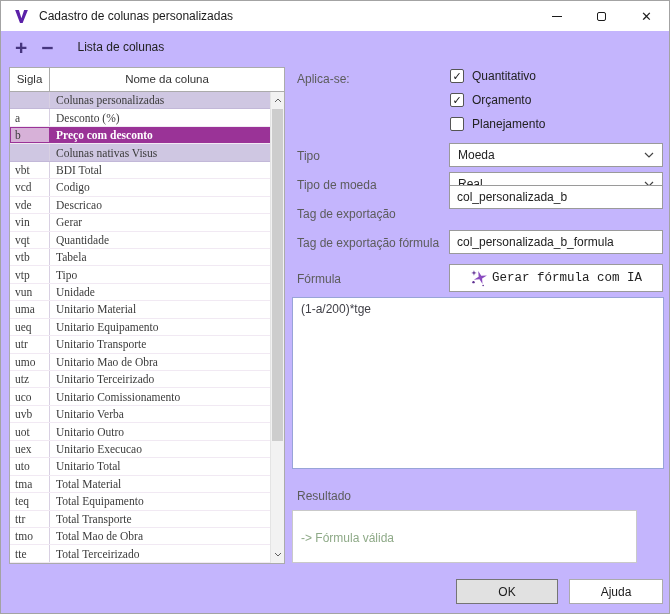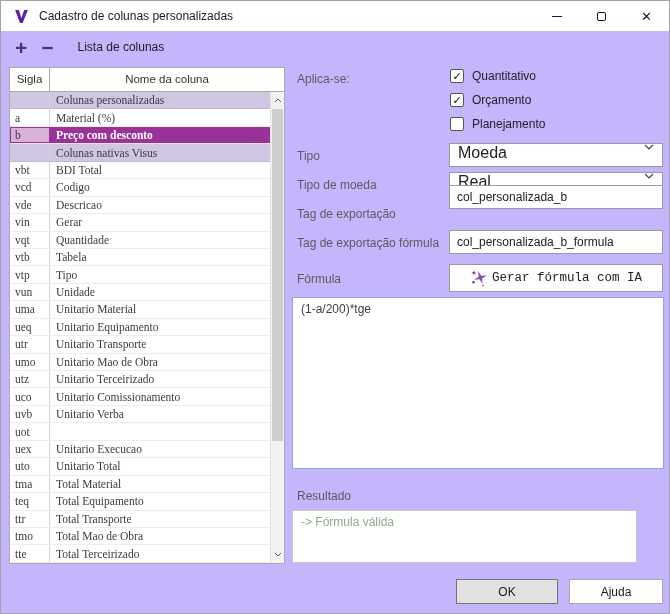--- a/index.html
+++ b/index.html
@@ -73,22 +73,22 @@
   
   .flabel { position: absolute; font-size: 12px; color: #5c5c5c; line-height: 15px; }
   .cb { position: absolute; left: 449px; display: flex; align-items: center; gap: 8px;
     font-size: 12px; color: #222; cursor: pointer; }
   .cbbox { width: 14px; height: 14px; border: 1px solid #555; border-radius: 2px;
     background: #fff; display: flex; align-items: center; justify-content: center;
     font-size: 11px; color: #111; line-height: 1; }
   .select {
     position: absolute; left: 448px; width: 214px; height: 24px;
     border: 1px solid #9a9a9a; background: #fff; cursor: pointer;
-    display: flex; align-items: flex-start; justify-content: space-between;
-    padding: 0 8px; font-size: 16px; color: #222;
+    display: flex; align-items: center; justify-content: space-between;
+    padding: 0 8px; font-size: 12px; color: #222;
   }
   .tinput {
     position: absolute; left: 448px; width: 214px; height: 24px;
     border: 1px solid #9a9a9a; background: #fff;
     padding: 0 7px; font-size: 12px; color: #222; font-family: inherit;
   }
   .aibtn {
     position: absolute; left: 448px; top: 263px; width: 214px; height: 28px;
     border: 1px solid #9a9a9a; background: #fff; cursor: pointer;
     display: flex; align-items: center; font-family: Liberation Mono, monospace;
@@ -97,21 +97,21 @@
   .aibtn .ailabel { flex: 1; text-align: center; padding-right: 12px; }
   .aibtn svg { margin-left: 12px; }
   .formulabox {
     position: absolute; left: 291px; top: 296px; width: 372px; height: 172px;
     border: 1px solid var(--formula_border, #98a4d8); background: #fff;
     padding: 4px 8px; font-size: 12px; color: #3f3f46; white-space: pre-wrap;
   }
   .resultbox {
     position: absolute; left: 291px; top: 509px; width: 345px; height: 53px;
     border: 1px solid #c9c9c9; background: #fff;
-    padding: 4px 8px; font-size: 12px; color: var(--valid_green, #8faa88);
+    padding: 20px 8px; font-size: 12px; color: var(--valid_green, #8faa88);
   }
   .okbtn {
     position: absolute; left: 455px; top: 578px; width: 102px; height: 25px;
     background: #e1e1e1; border: 1px solid #757575;
     font-size: 12px; color: #1b1b1b; font-family: inherit; cursor: pointer;
   }
   .helpbtn {
     position: absolute; left: 568px; top: 578px; width: 94px; height: 25px;
     background: #fff; border: 1px solid #ababab;
     font-size: 12px; color: #1b1b1b; font-family: inherit; cursor: pointer;
@@ -153,21 +153,21 @@
       <div class="hcell sigla">Sigla</div>
       <div class="hcell nome">Nome da coluna</div>
     </div>
     <div class="tbody">
         <div class="trow group">
           <div class="cell sigla"></div>
           <div class="cell nome">Colunas personalizadas</div>
         </div>
         <div class="trow normal">
           <div class="cell sigla">a</div>
-          <div class="cell nome">Material (%)</div>
+          <div class="cell nome">Desconto (%)</div>
         </div>
         <div class="trow selected">
           <div class="cell sigla">b</div>
           <div class="cell nome">Preço com desconto</div>
         </div>
         <div class="trow group">
           <div class="cell sigla"></div>
           <div class="cell nome">Colunas nativas Visus</div>
         </div>
         <div class="trow normal">
@@ -225,20 +225,21 @@
         <div class="trow normal">
           <div class="cell sigla">uco</div>
           <div class="cell nome">Unitario Comissionamento</div>
         </div>
         <div class="trow normal">
           <div class="cell sigla">uvb</div>
           <div class="cell nome">Unitario Verba</div>
         </div>
         <div class="trow normal">
           <div class="cell sigla">uot</div>
+          <div class="cell nome">Unitario Outro</div>
         </div>
         <div class="trow normal">
           <div class="cell sigla">uex</div>
           <div class="cell nome">Unitario Execucao</div>
         </div>
         <div class="trow normal">
           <div class="cell sigla">uto</div>
           <div class="cell nome">Unitario Total</div>
         </div>
         <div class="trow normal">

